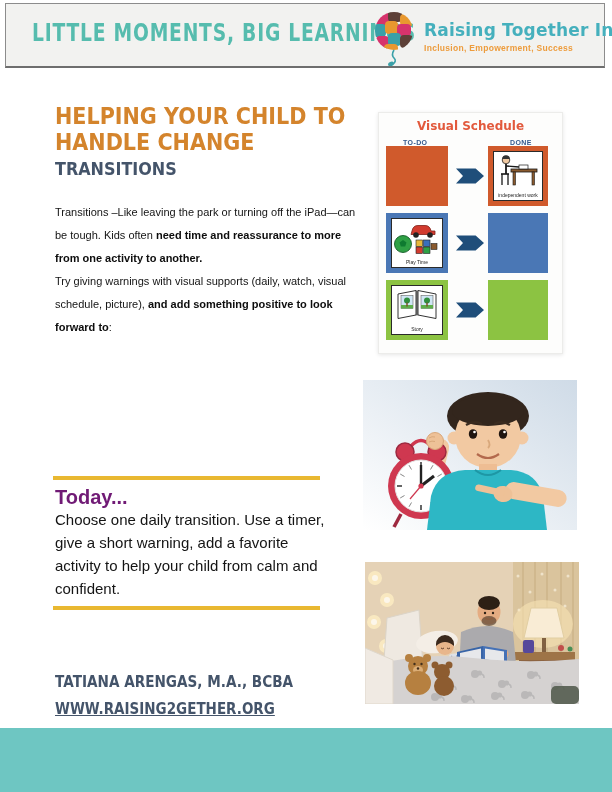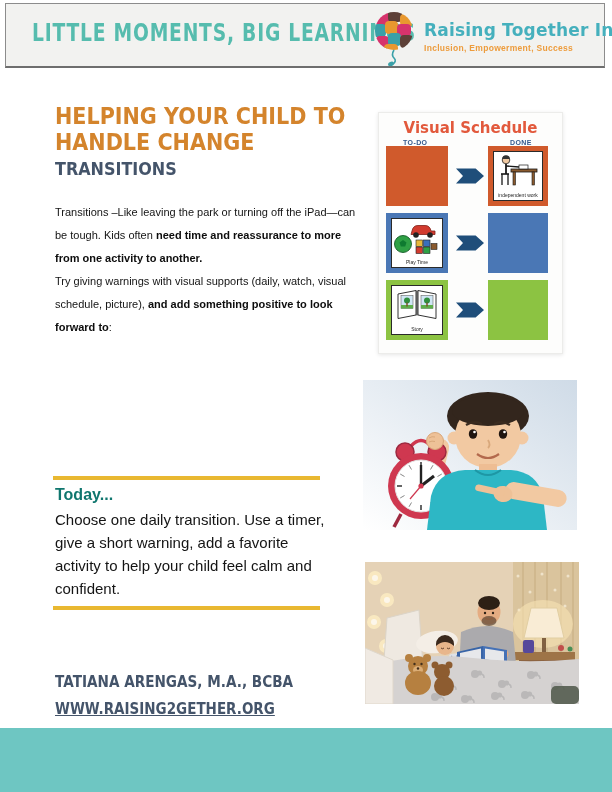--- a/index.html
+++ b/index.html
@@ -23,33 +23,33 @@
   .headline{position:absolute;left:55px;top:103px;font-family:"DejaVu Sans",sans-serif;
             font-size:23px;line-height:26px;font-weight:bold;color:#d4842c;white-space:nowrap;
             transform:scaleX(0.9);transform-origin:0 0;}
   .subhead{position:absolute;left:55px;top:159px;font-family:"DejaVu Sans",sans-serif;
             font-size:17px;font-weight:bold;color:#44546a;transform:scaleX(0.94);transform-origin:0 0;}
   .intro{position:absolute;left:55px;top:201px;width:302px;font-size:11px;line-height:23px;color:#141414;}
   .intro b{font-weight:bold;color:#0d0d0d;}
   .rule{position:absolute;left:53px;width:267px;height:4px;background:#e9b831;}
   .rule-top{top:476px;}
   .rule-bottom{top:606px;}
-  .today-head{position:absolute;left:55px;top:486px;font-size:16px;font-weight:bold;color:#0f766e;}
+  .today-head{position:absolute;left:55px;top:486px;font-size:20px;font-weight:bold;color:#701a75;}
   .today-body{position:absolute;left:55px;top:508px;width:282px;font-size:15px;line-height:23px;color:#141414;}
   .author{position:absolute;left:55px;top:672px;font-family:"DejaVu Sans",sans-serif;font-size:16px;
           font-weight:bold;color:#44546a;white-space:nowrap;transform:scaleX(0.85);transform-origin:0 0;}
   .website{position:absolute;left:55px;top:700px;font-family:"DejaVu Sans",sans-serif;font-size:15px;
           font-weight:bold;color:#44546a;white-space:nowrap;transform:scaleX(0.9);transform-origin:0 0;
           text-decoration:underline;cursor:pointer;}
   .teal-bar{position:absolute;left:0;top:728px;width:612px;height:64px;background:#6ec6c2;}
 
   
   .schedule{position:absolute;left:378px;top:112px;width:183px;height:240px;background:#fdfdfc;
             border:1px solid #ececea;box-shadow:0 1px 4px rgba(0,0,0,0.10);}
-  .schedule-title{position:absolute;left:0;top:6px;width:100%;text-align:center;font-size:15px;
+  .schedule-title{position:absolute;left:0;top:6px;width:100%;text-align:center;font-size:12px;
             font-weight:bold;color:#e2593c;font-family:"DejaVu Sans",sans-serif;}
   .col-label{position:absolute;top:26px;font-size:7px;font-weight:bold;color:#34588c;letter-spacing:0.4px;}
   .col-todo{left:24px;}
   .col-done{left:131px;}
   .sq{position:absolute;box-sizing:border-box;}
   .sq-left{left:7px;width:62px;height:60px;}
   .sq-right{left:109px;width:60px;height:60px;}
   .row1{top:33px;} .row2{top:100px;} .row3{top:167px;}
   .sq-orange{background:#d05a2c;} .sq-blue{background:#4a77b5;} .sq-green{background:#8cc342;}
   .pcs-card{position:absolute;left:5px;top:5px;right:5px;bottom:5px;background:#ffffff;
@@ -108,21 +108,21 @@
   </div>
   <div class="subhead">TRANSITIONS</div>
 
   <div class="intro">
     <span>Transitions –Like leaving the park or turning off the iPad—can be tough. Kids often </span><b>need time and reassurance to more from one activity to another.</b><br>
     <span>Try giving warnings with visual supports (daily, watch, visual schedule, picture), </span><b>and add something positive to look forward to</b><span>:</span><br>
   </div>
 
   <div class="rule rule-top"></div>
   <div class="today-head">Today...</div>
-  <div class="today-body">Choose one daily transition. Use a timer, give a short warning, add a favorite activity to help your child feel calm and confident.</div>
+  <div class="today-body">Choose one daily transition. Use a timer, give a short warning, add a favorite activity to help your child from calm and confident.</div>
   <div class="rule rule-bottom"></div>
 
   <div class="author">TATIANA ARENGAS, M.A., BCBA</div>
   <div class="website">WWW.RAISING2GETHER.ORG</div>
   <div class="teal-bar"></div>
 
   <div class="schedule">
     <div class="schedule-title">Visual Schedule</div>
     <div class="col-label col-todo">TO-DO</div>
     <div class="col-label col-done">DONE</div>

